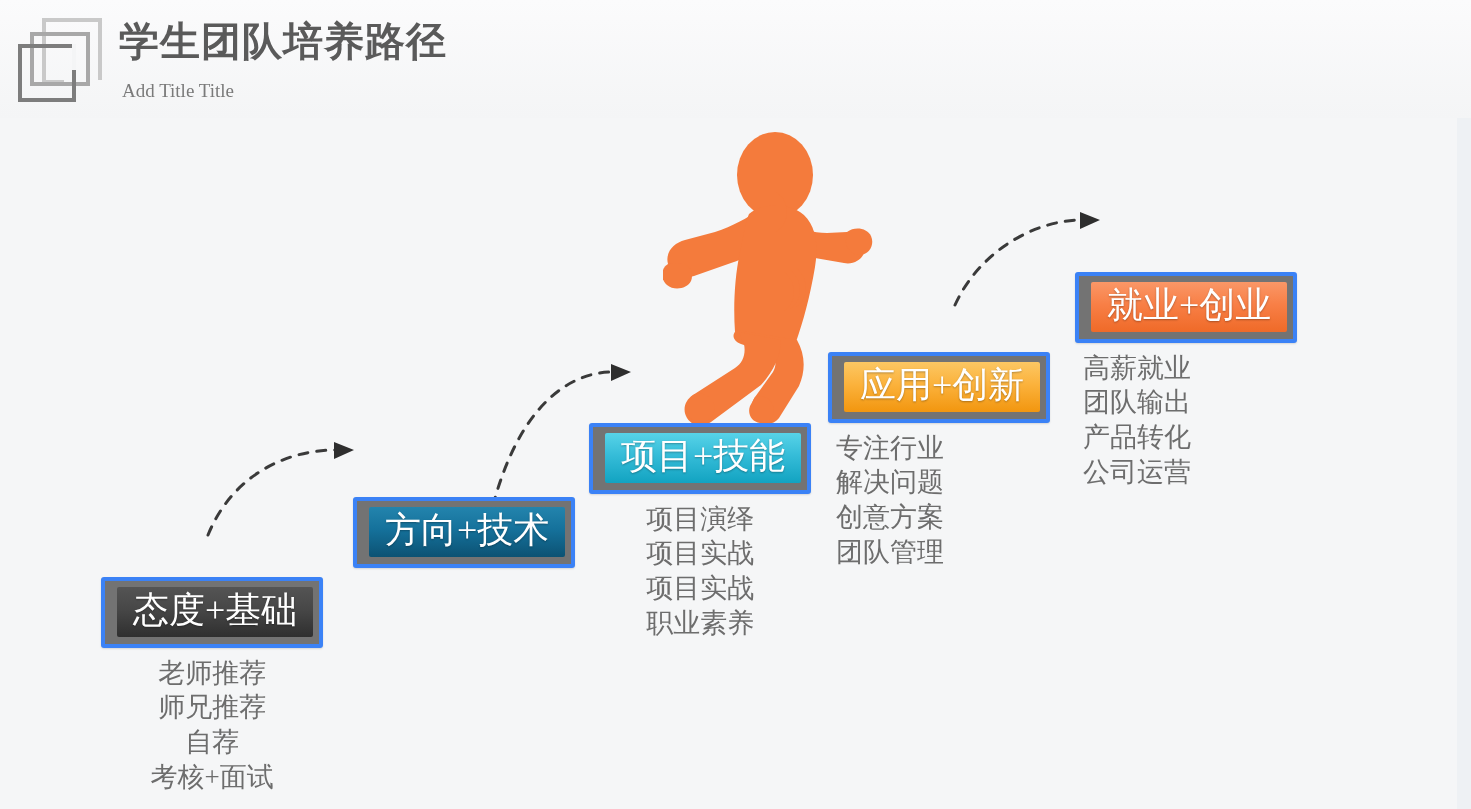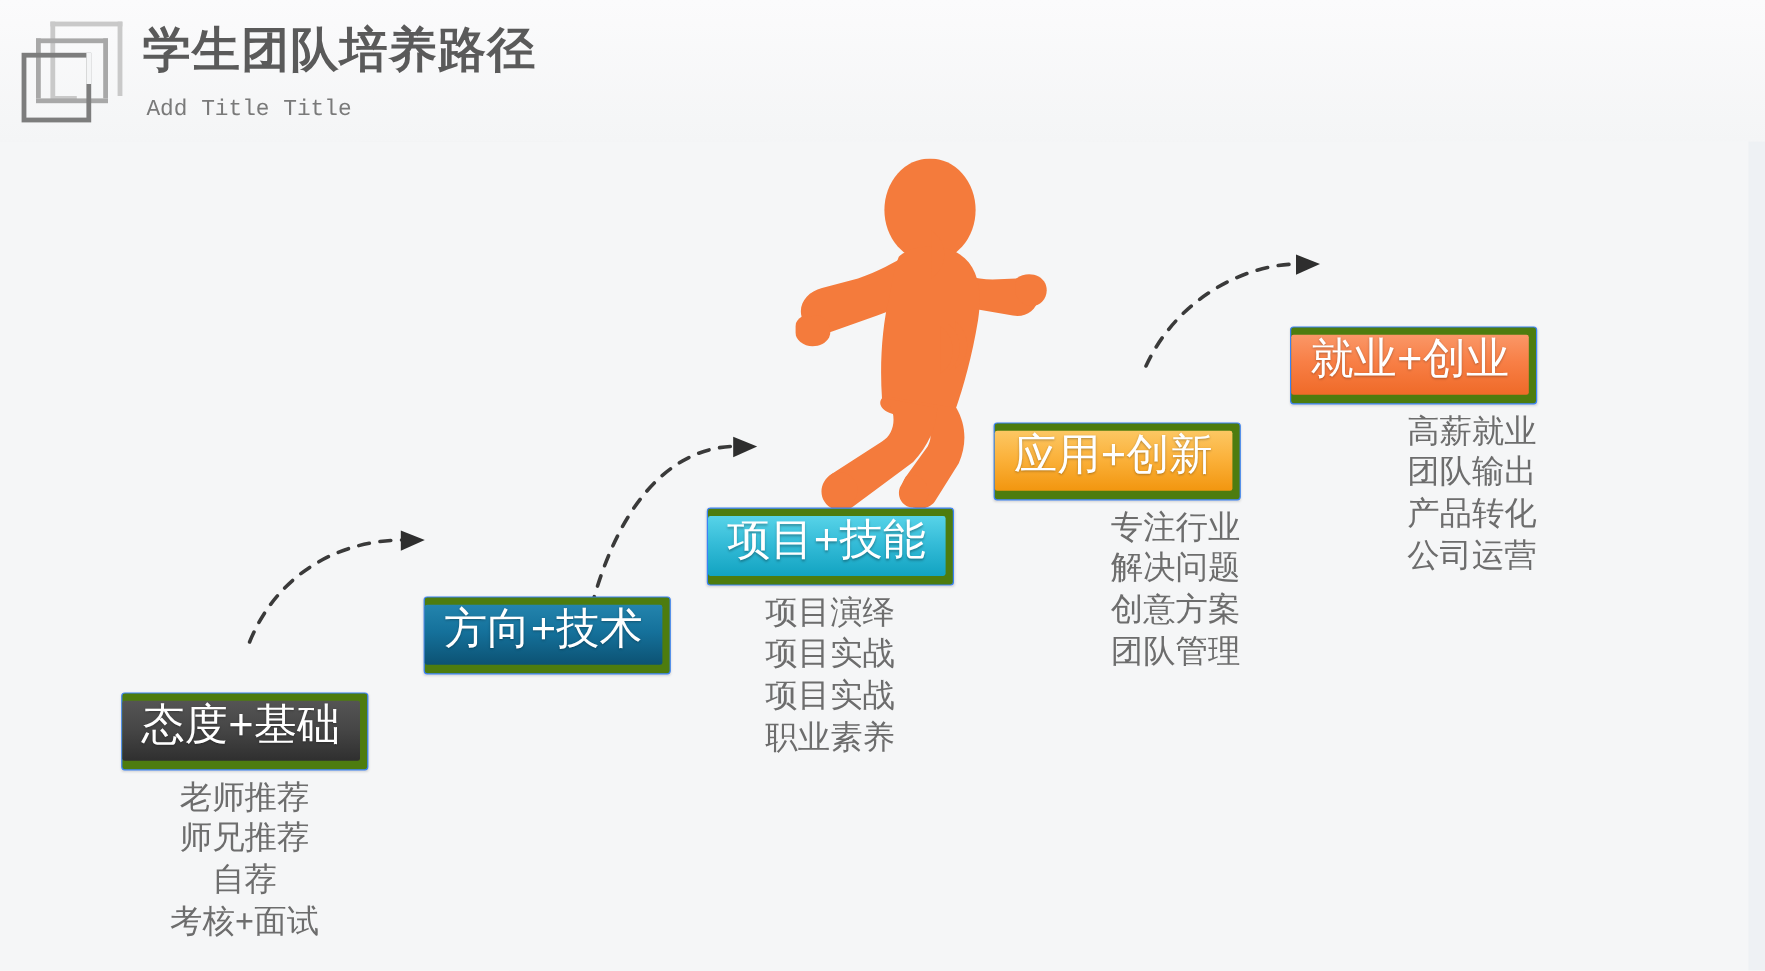--- a/index.html
+++ b/index.html
@@ -6,21 +6,21 @@
     margin: 0;
     padding: 0;
     background: #ffffff;
   }
   #slide {
     position: relative;
     width: 1471px;
     height: 809px;
     overflow: hidden;
     background: #f5f6f7;
-    font-family: Liberation Mono, monospace;
+    font-family: Liberation Serif, serif;
     -webkit-font-smoothing: antialiased;
   }
 
   
   .bg-poly {
     position: absolute;
     inset: 0;
     pointer-events: none;
   }
   .bg-right-strip {
@@ -143,23 +143,23 @@
     inset: 0;
     pointer-events: none;
   }
 
   
   .stage {
     position: absolute;
   }
   .badge {
     display: inline-block;
-    padding: 6px 6px 7px 0;
-    background: #4d7c0f;
-    border: 1px solid #3b82f6;
+    padding: 6px 6px 7px 12px;
+    background: #737373;
+    border: 4px solid #3b82f6;
     border-radius: 3px;
     box-shadow: 0 1px 2px rgba(0,0,0,0.13);
   }
   .badge-inner {
     padding: 4px 16px 7px 16px;
     border-radius: 2px;
     font-size: 36px;
     font-weight: 500;
     color: #ffffff;
     line-height: 1.08;
@@ -174,21 +174,21 @@
 
   .stage-list {
     margin-top: 8px;
     font-size: 27px;
     line-height: 1.28;
     color: #6d6d6d;
     white-space: nowrap;
   }
   .stage-list .li { display: block; }
   .align-center { text-align: center; }
-  .align-left   { text-align: right; }
+  .align-left   { text-align: left; }
 </style>
 </head>
 <body>
 
 <div id="slide">
 
   <svg class="bg-poly" width="1471" height="809" viewBox="0 0 1471 809">
     <rect x="0" y="0" width="1471" height="809" fill="#f5f6f7"></rect>
     <polygon points="0,0 310,0 170,118 0,100" fill="#fafafb"></polygon>
     <polygon points="310,0 560,0 640,118 250,118" fill="#f1f2f3"></polygon>

